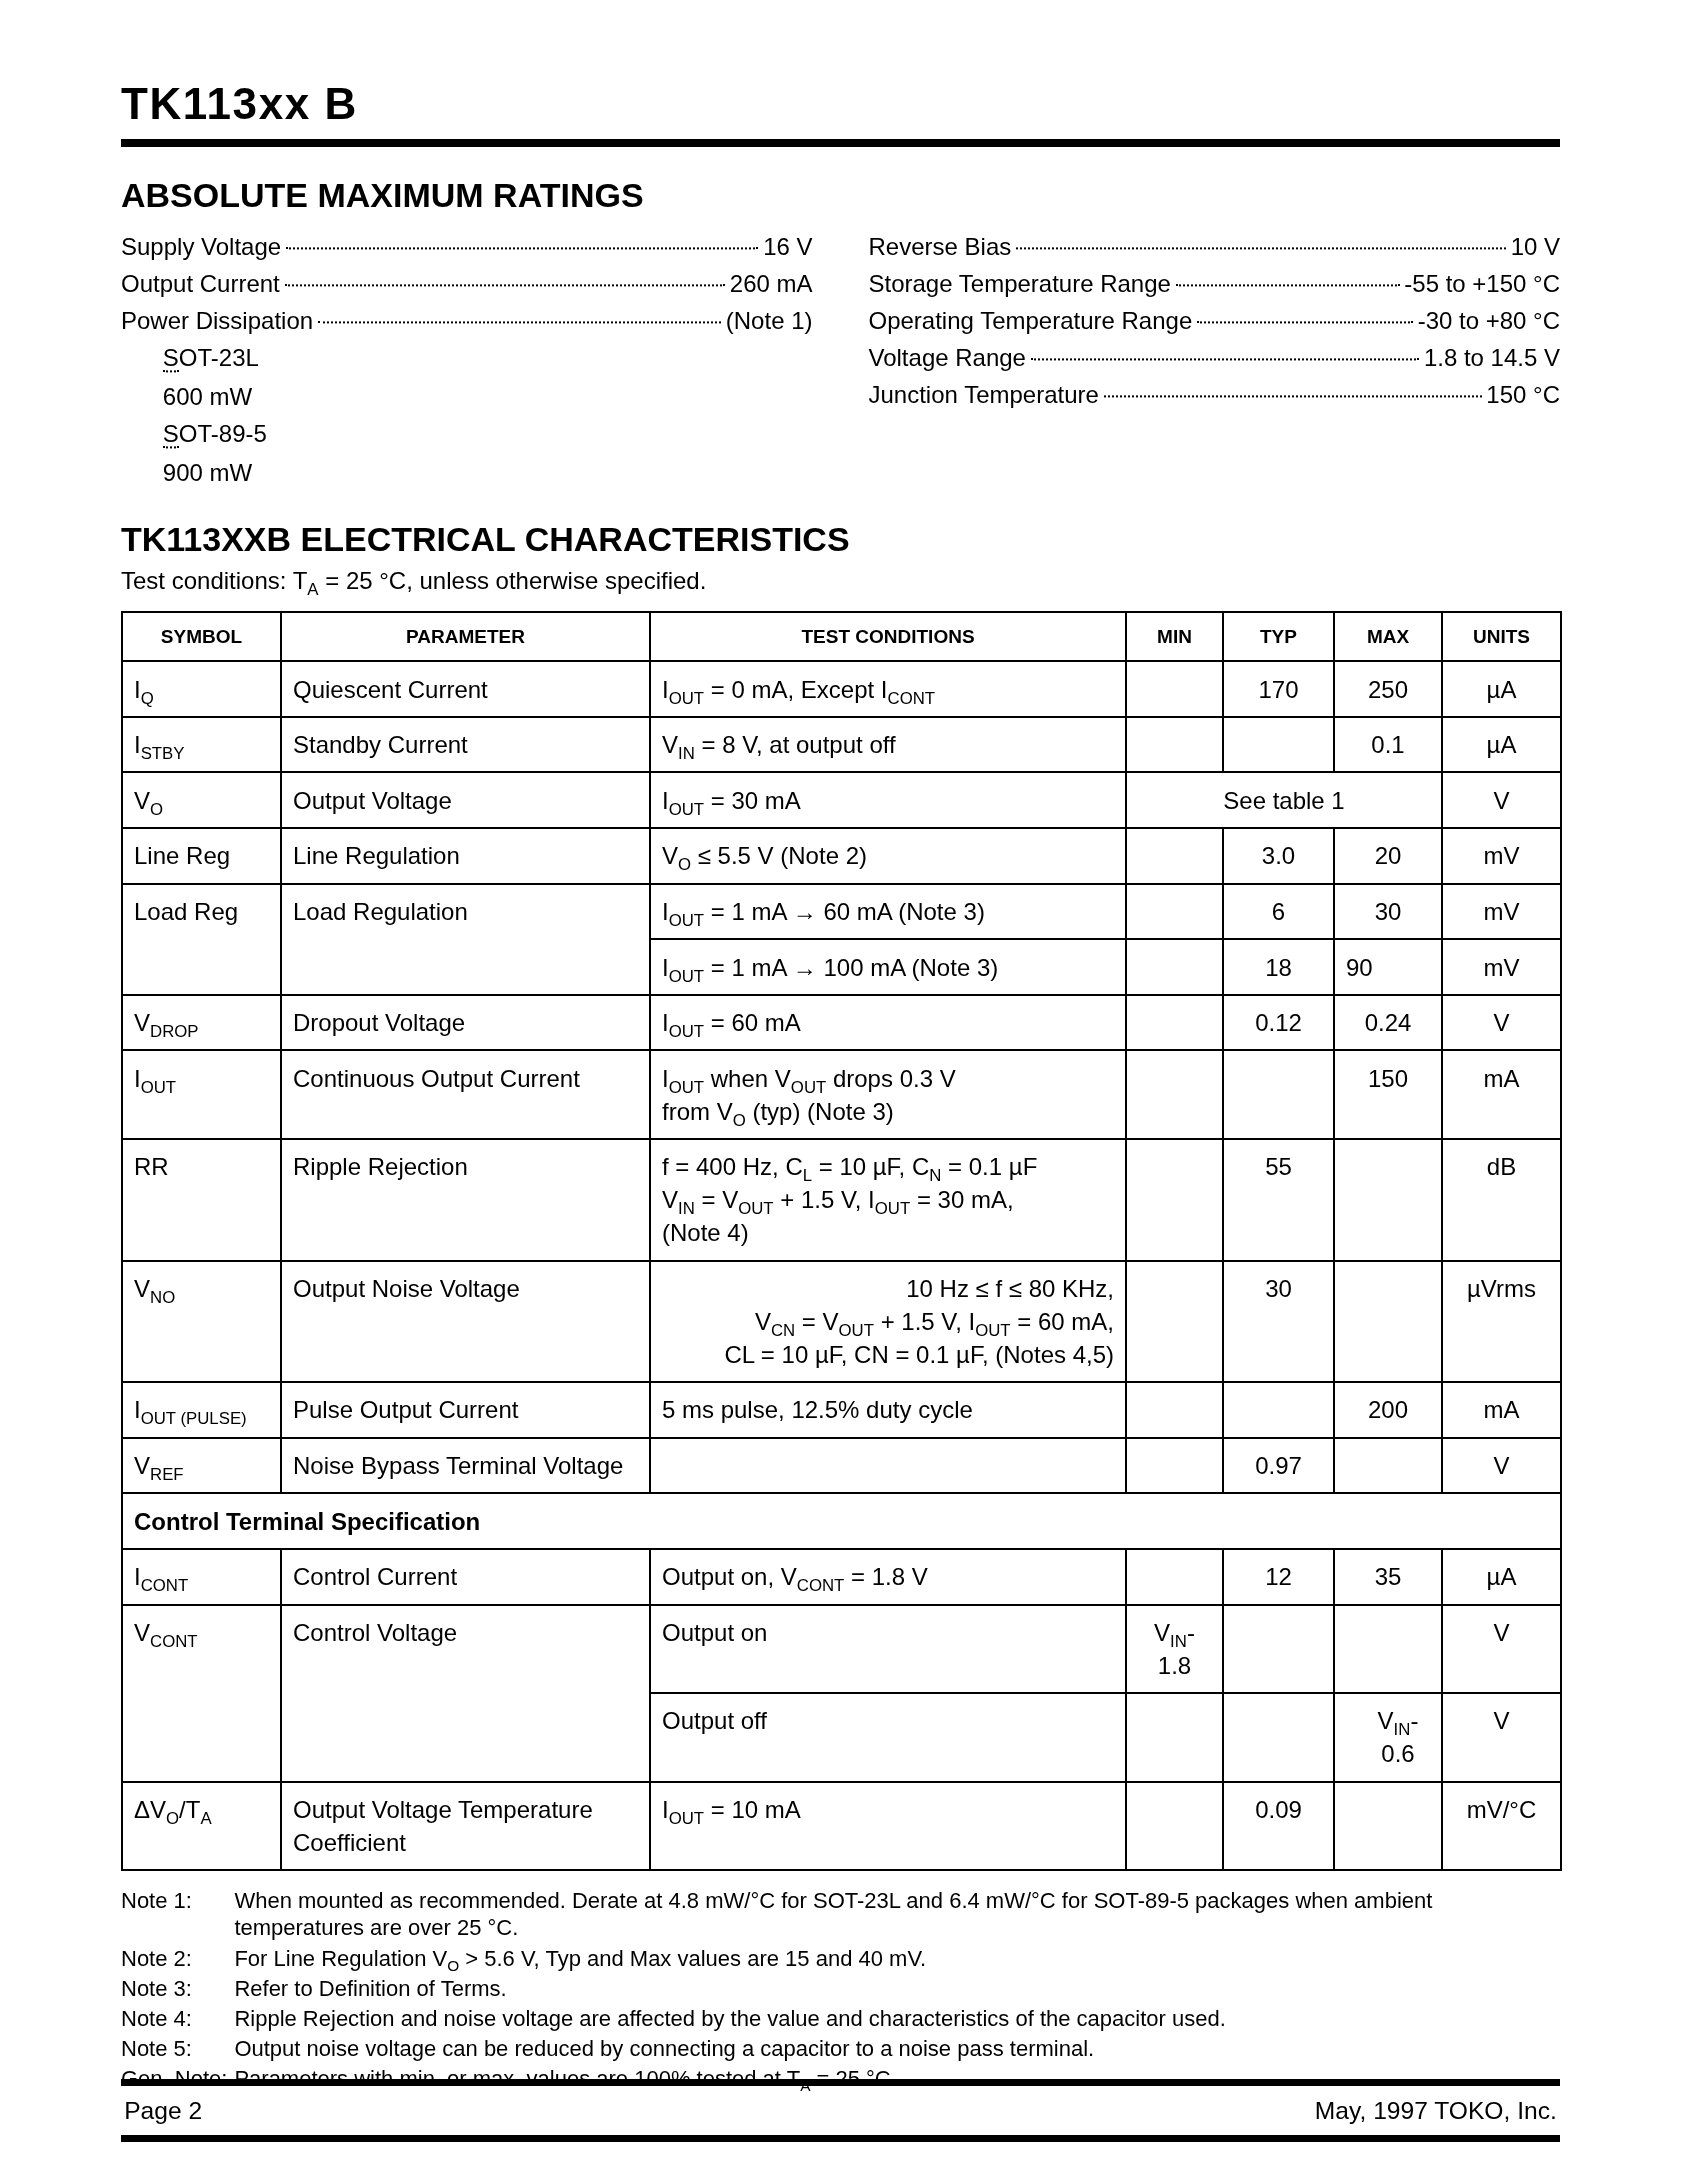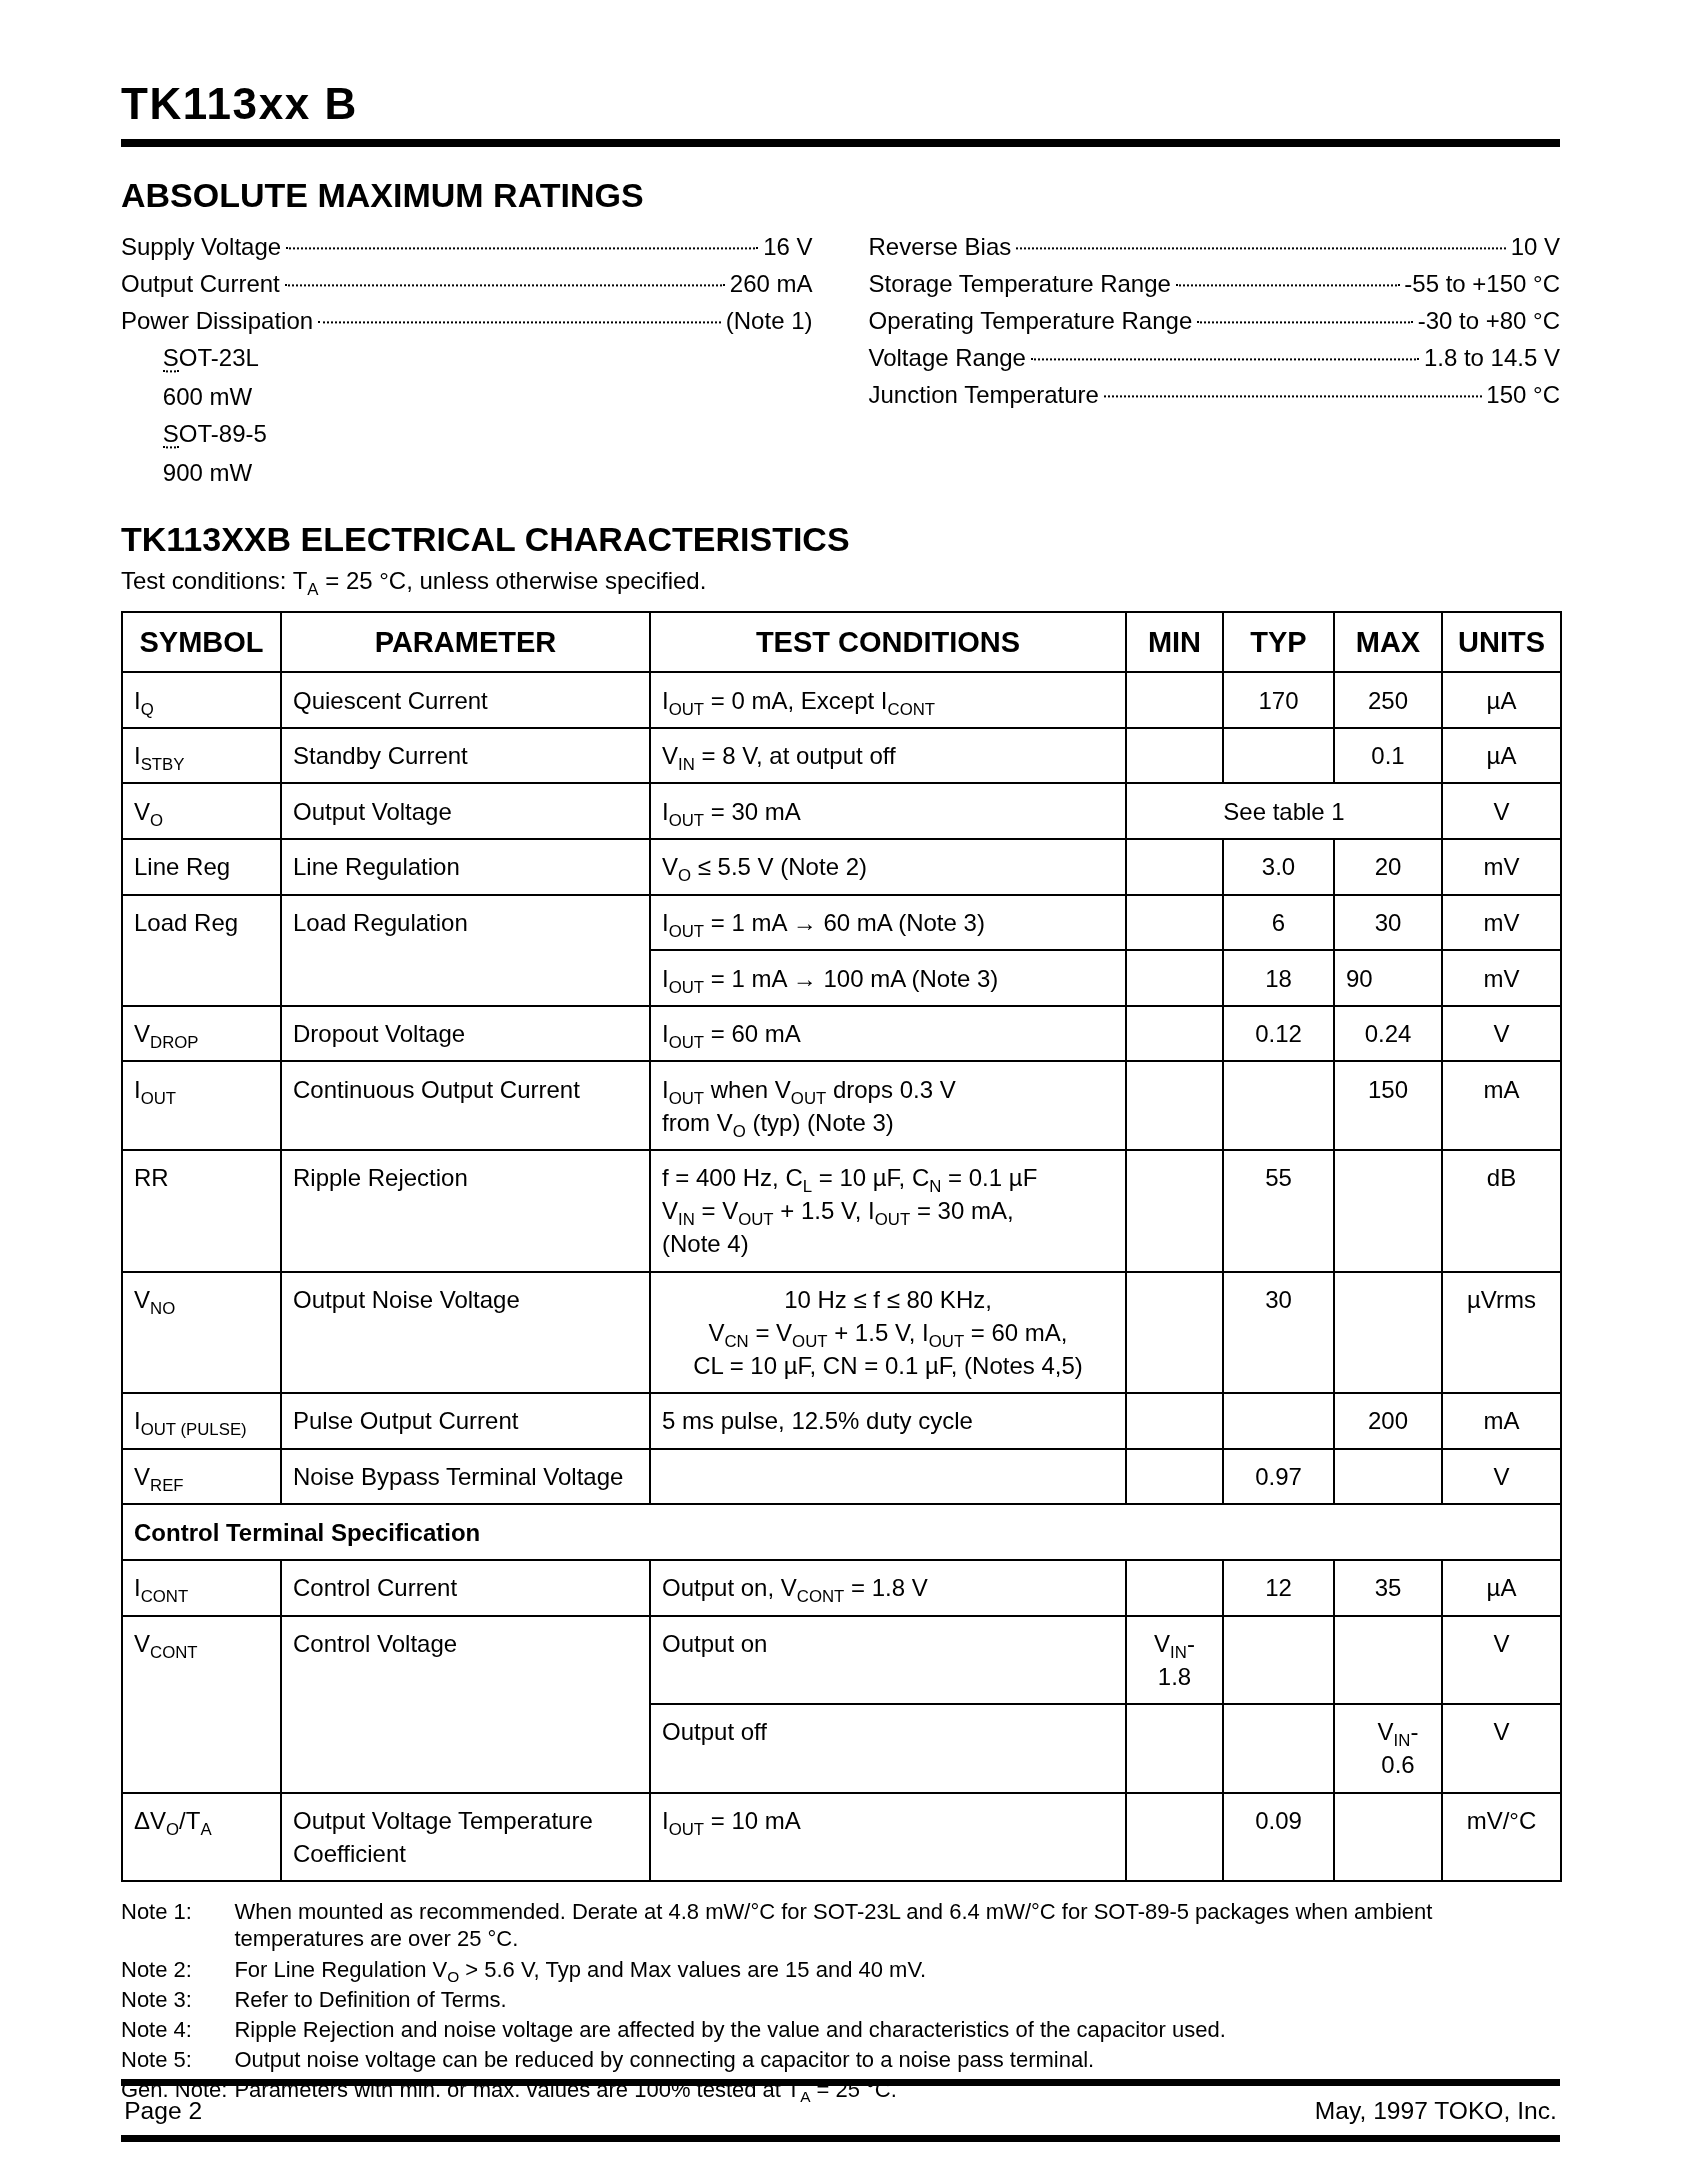--- a/index.html
+++ b/index.html
@@ -19,21 +19,21 @@
   .ratings-col { flex:1; min-width:0; }
   .rating-item { display:flex; align-items:baseline; line-height:37px; }
   .rating-item.indent { padding-left:37px;flex-direction:column; }
   .leader { flex:1; border-bottom:2.4px dotted #000; margin:0 4.8px; transform:translateY(-5.6px); min-width:16px; }
   .rating-value { white-space:nowrap; }
 
   .conditions { font-size:24px; margin:8px 0 16px; }
 
   table.spec { border-collapse:collapse; width:100%; font-size:24px; table-layout:fixed; }
   table.spec th, table.spec td { border:2.4px solid #000; vertical-align:top; }
-  table.spec th { text-align:center; font-weight:bold; padding:12.7px 8px; font-size:29px; }
+  table.spec th { text-align:center; font-weight:bold; padding:12.7px 8px; font-size:19px; }
   table.spec td { padding:10.3px 11px; line-height:33px; }
   sub { font-size:70%; line-height:0; }
 
   .notes { margin-top:16px; font-size:22px; line-height:27px; }
   .note-row { display:grid; grid-template-columns:107px 1fr; column-gap:6.4px; margin-bottom:3.2px; }
   .note-label { white-space:nowrap; }
 
   .footer { position:absolute; left:121px; right:127px; bottom:41px; }
   .footer-rule { height:7.1px; background:#000; }
   .footer-text { display:flex; justify-content:space-between; font-size:24.6px; padding:11px 3.2px 9.5px; }
@@ -203,21 +203,21 @@
           <td style="text-align: left;">Ripple Rejection</td>
           <td style="text-align: left;">f = 400 Hz, C<sub>L</sub> = 10 µF, C<sub>N</sub> = 0.1 µF<br>V<sub>IN</sub> = V<sub>OUT</sub> + 1.5 V, I<sub>OUT</sub> = 30 mA,<br>(Note 4)</td>
           <td style="text-align: center;"></td>
           <td style="text-align: center;">55</td>
           <td style="text-align: center;"></td>
           <td style="text-align: center;">dB</td>
         </tr>
         <tr>
           <td style="text-align: left;">V<sub>NO</sub></td>
           <td style="text-align: left;">Output Noise Voltage</td>
-          <td style="text-align: center;">10 Hz ≤ f ≤ 80 KHz,<br>V<sub>CN</sub> = V<sub>OUT</sub> + 1.5 V, I<sub>OUT</sub> = 60 mA,<br>CL = 10 µF, CN = 0.1 µF, (Notes 4,5)</td>
+          <td style="text-align: right;">10 Hz ≤ f ≤ 80 KHz,<br>V<sub>CN</sub> = V<sub>OUT</sub> + 1.5 V, I<sub>OUT</sub> = 60 mA,<br>CL = 10 µF, CN = 0.1 µF, (Notes 4,5)</td>
           <td style="text-align: center;"></td>
           <td style="text-align: center;">30</td>
           <td style="text-align: center;"></td>
           <td style="text-align: center;">µVrms</td>
         </tr>
         <tr>
           <td style="text-align: left;">I<sub>OUT (PULSE)</sub></td>
           <td style="text-align: left;">Pulse Output Current</td>
           <td style="text-align: left;">5 ms pulse, 12.5% duty cycle</td>
           <td style="text-align: center;"></td>

